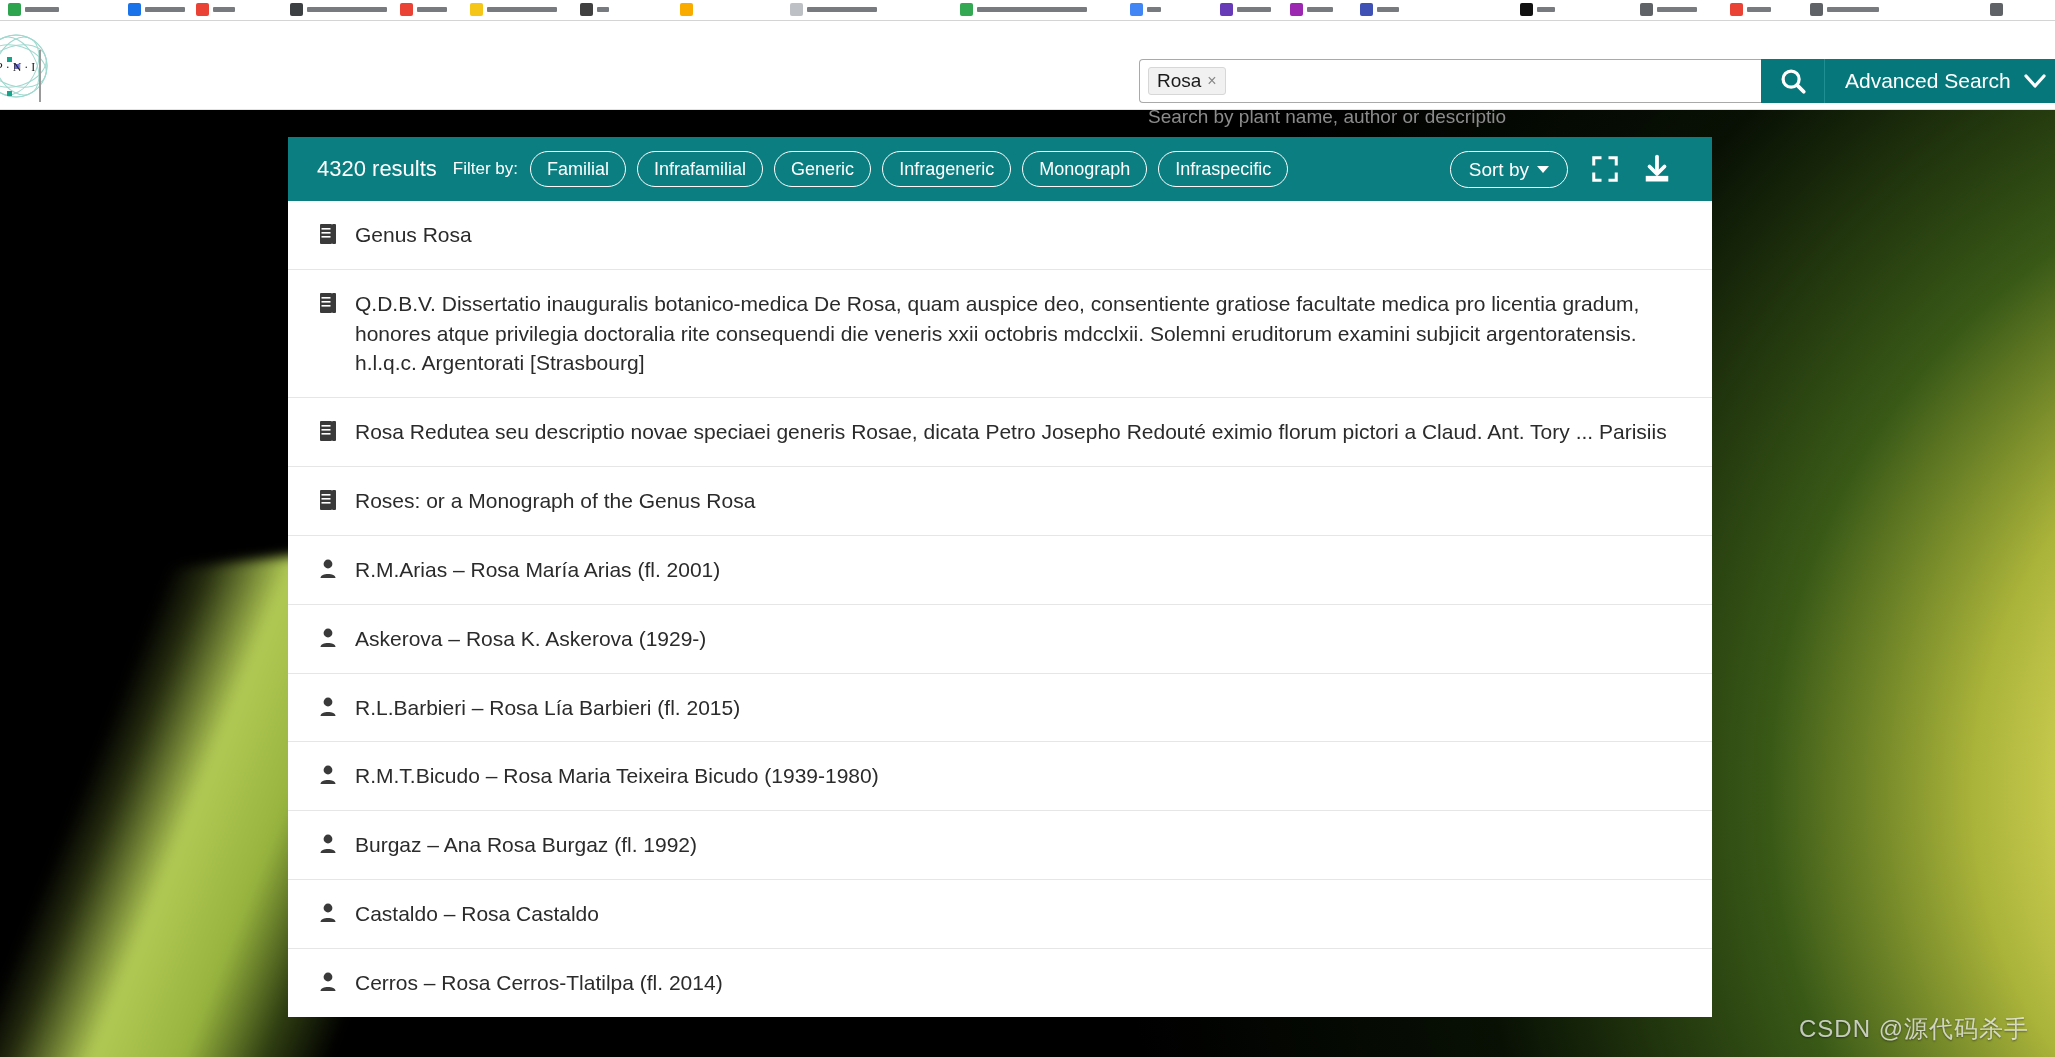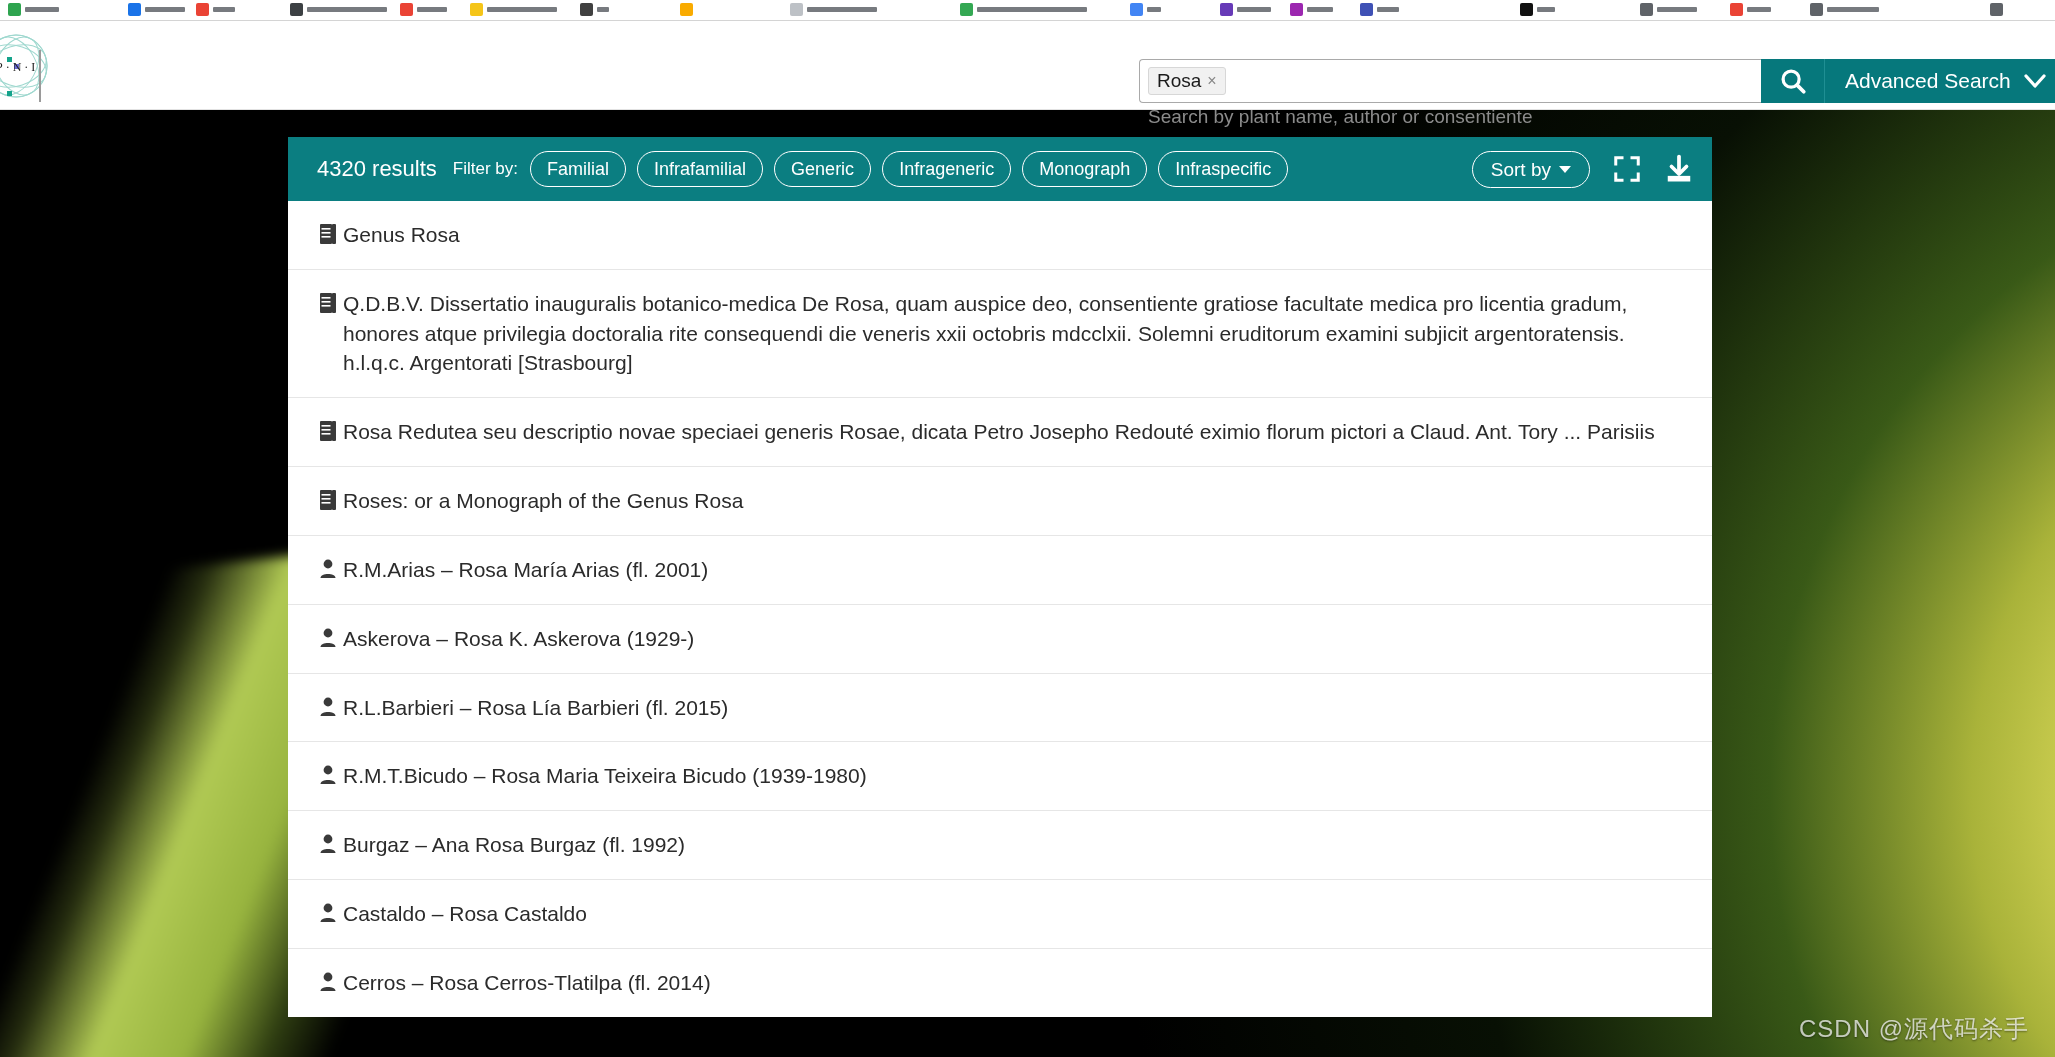--- a/index.html
+++ b/index.html
@@ -180,21 +180,21 @@
     width: 1424px;
     background: #fff;
     z-index: 3;
   }
 
   #results-toolbar {
     height: 64px;
     background: #0b7e81;
     display: flex;
     align-items: center;
-    padding: 0 18px 0 29px;
+    padding: 0 40px 0 29px;
     color: #fff;
   }
   #results-count {
     font-size: 22px;
     font-weight: 400;
     margin-right: 16px;
     white-space: nowrap;
   }
   #filter-label {
     font-size: 17px;
@@ -239,21 +239,21 @@
     border-right: 6px solid transparent;
     border-top: 7px solid #fff;
     display: inline-block;
   }
   .tb-icon { cursor: pointer; display: flex; align-items: center; }
 
   
   .result-row {
     display: flex;
     align-items: flex-start;
-    gap: 4px;
+    gap: 16px;
     padding: 19px 28px 19px 29px;
     border-bottom: 1px solid #e6e6e6;
     background: #fff;
     cursor: pointer;
   }
   .result-row:last-child { border-bottom: none; }
   .row-icon {
     flex: 0 0 auto;
     width: 22px;
     padding-top: 3px;
@@ -395,21 +395,21 @@
 
       <button id="adv-search">
         <span>Advanced Search</span>
         <svg width="24" height="16" viewBox="0 0 24 16">
           <polyline points="3,3 12,13 21,3" fill="none" stroke="#fff" stroke-width="3.2" stroke-linecap="round" stroke-linejoin="round"></polyline>
         </svg>
       </button>
 
     </div>
 
-    <div id="search-hint">Search by plant name, author or consentiente</div>
+    <div id="search-hint">Search by plant name, author or descriptio</div>
   </div>
 
   <div id="photo">
     <div id="leaf-blade"></div>
     <div id="watermark">CSDN @源代码杀手</div>
   </div>
 
   <div id="results-panel">
 
     <div id="results-toolbar">

